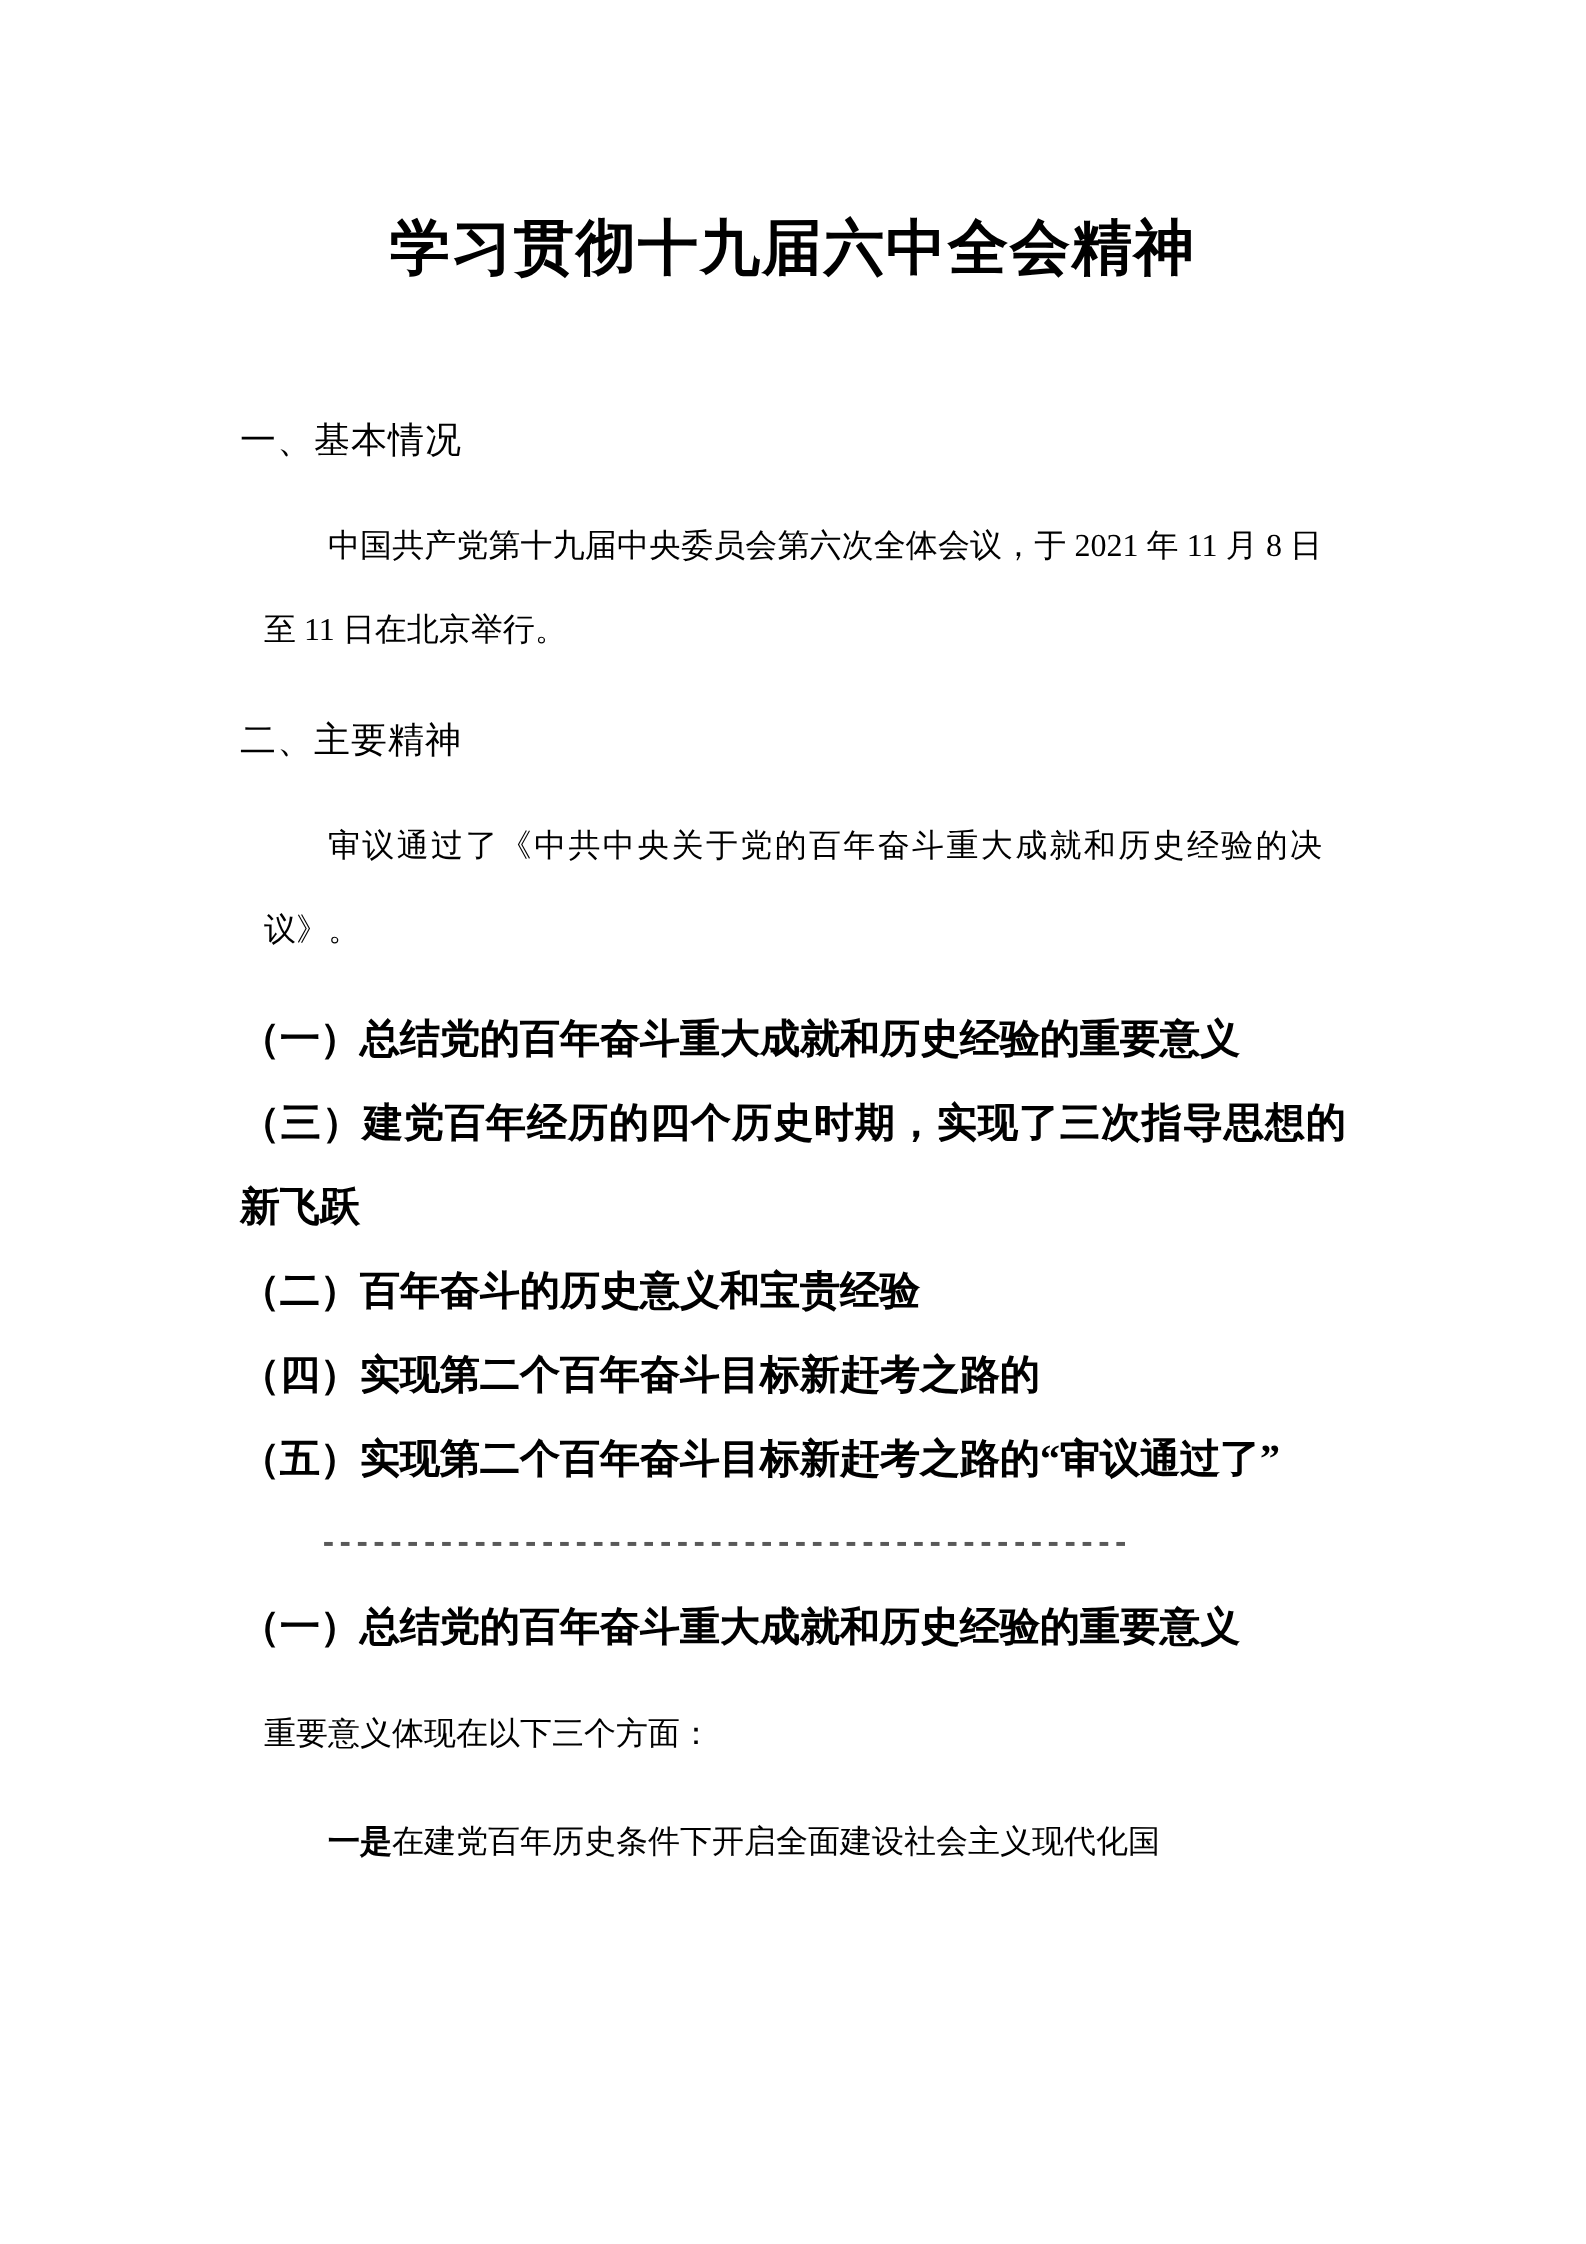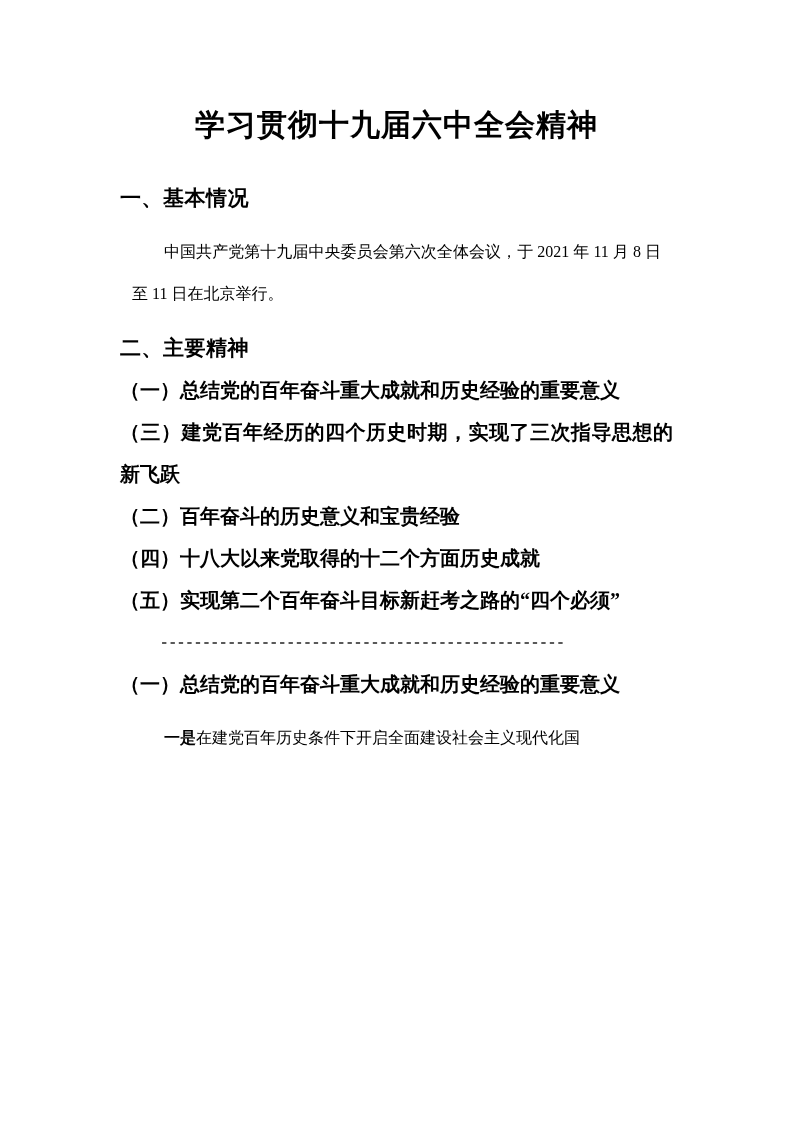--- a/index.html
+++ b/index.html
@@ -17,31 +17,31 @@
     color: #000000;
   }
   .content {
     position: absolute;
     left: 120px;
     top: 0;
     width: 553px;
   }
   .doc-title {
     margin-top: 103px;
-    margin-bottom: 30px;
+    margin-bottom: 52px;
     font-size: 30px;
     font-weight: bold;
     line-height: 44px;
     text-align: center;
     letter-spacing: 1px;
     white-space: nowrap;
   }
   .heading1 {
-    font-size: 21px;
-    font-weight: bold;
+    font-size: 18px;
+    font-weight: normal;
     line-height: 42px;
     letter-spacing: 0.5px;
   }
   .body-par {
     margin: 12px;
     font-size: 16px;
     line-height: 42px;
     text-align: justify;
     text-justify: inter-character;
     text-indent: 2em;
@@ -90,30 +90,32 @@
 
     <div class="doc-title">学习贯彻十九届六中全会精神</div>
 
     <div class="heading1">一、基本情况</div>
 
     <p class="body-par">中国共产党第十九届中央委员会第六次全体会议，于 2021 年 11 月 8 日至 11 日在北京举行。</p>
 
 
     <div class="heading1">二、主要精神</div>
 
+    <p class="body-par">审议通过了《中共中央关于党的百年奋斗重大成就和历史经验的决议》。</p>
 
     <div>
       <p class="outline-item">（一）总结党的百年奋斗重大成就和历史经验的重要意义</p>
       <p class="outline-item">（三）建党百年经历的四个历史时期，实现了三次指导思想的新飞跃</p>
       <p class="outline-item">（二）百年奋斗的历史意义和宝贵经验</p>
-      <p class="outline-item">（四）十八大以来党取得的十二个方面历史成就</p>
-      <p class="outline-item">（五）实现第二个百年奋斗目标新赶考之路的“四个必须”</p>
+      <p class="outline-item">（四）实现第二个百年奋斗目标新赶考之路的</p>
+      <p class="outline-item">（五）实现第二个百年奋斗目标新赶考之路的“审议通过了”</p>
     </div>
 
     <div class="separator">------------------------------------------------</div>
 
     <p class="sub-heading no-indent">（一）总结党的百年奋斗重大成就和历史经验的重要意义</p>
 
+    <p class="body-par no-indent">重要意义体现在以下三个方面：</p>
 
     <p class="body-par"><span class="lead-bold">一是</span><span>在建党百年历史条件下开启全面建设社会主义现代化国</span></p>
 
   </div>
 </div>
 
 </body></html>

